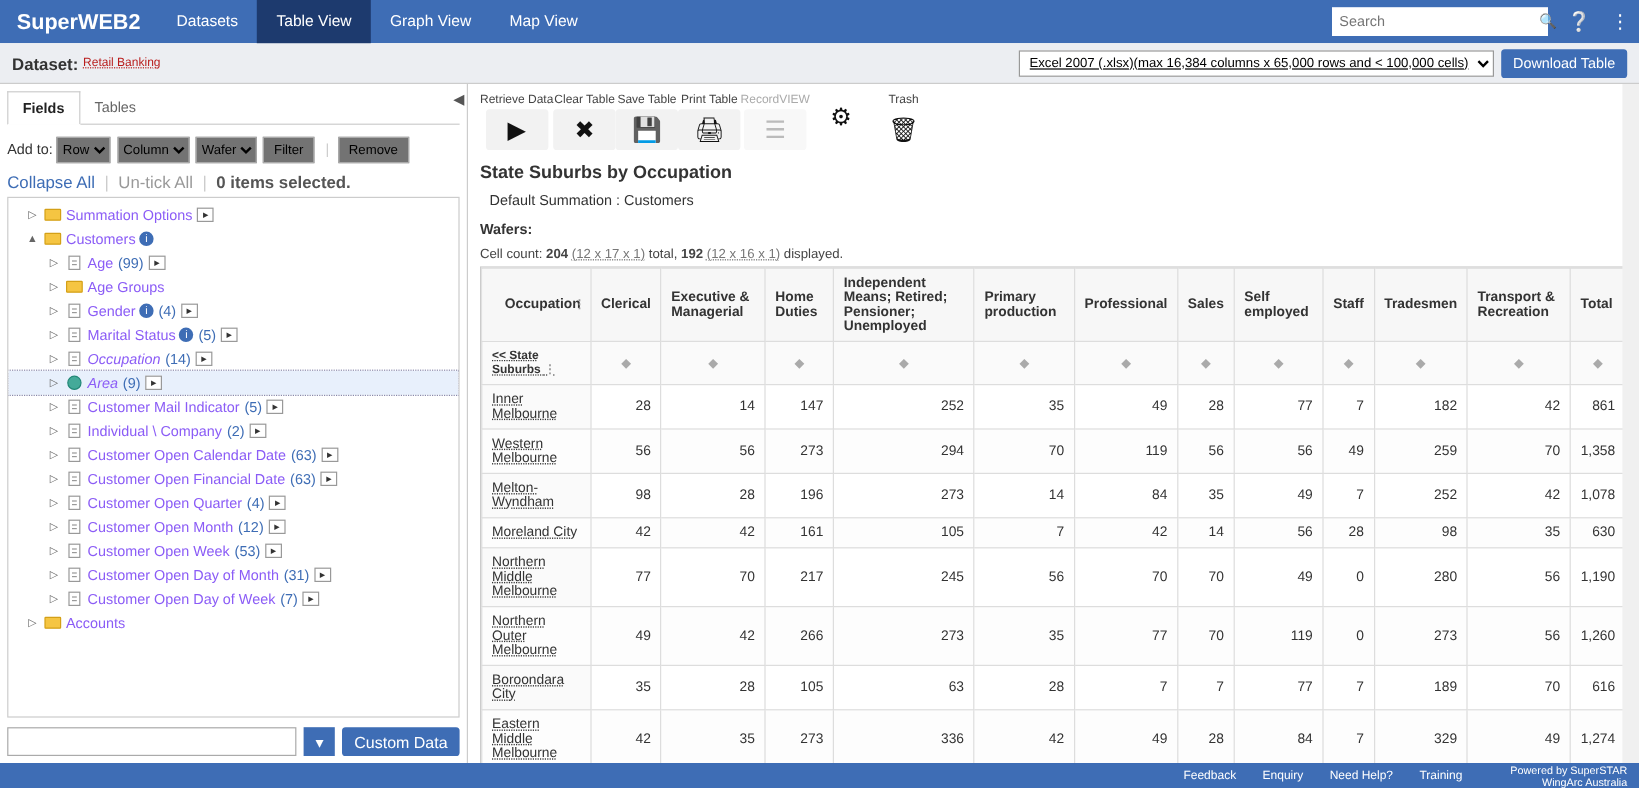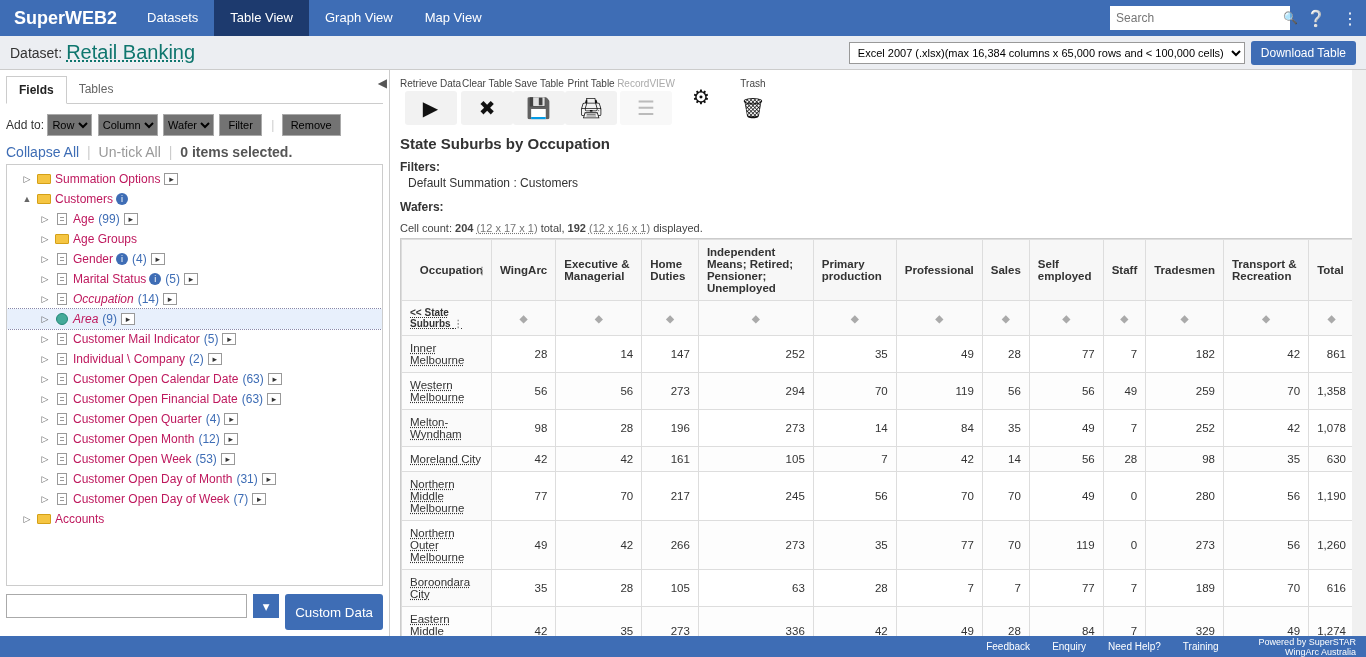--- a/index.html
+++ b/index.html
@@ -11,24 +11,24 @@
 .nav-tab { padding: 0 16px; height: 36px; line-height: 36px; cursor: pointer; font-size: 13px; }
 .nav-tab.active { background: #1d3a6e; }
 .header-spacer { flex: 1; }
 .search-box { background: #fff; height: 24px; width: 180px; display: flex; align-items: center; margin-right: 8px; }
 .search-box input { border: none; outline: none; flex: 1; padding: 0 6px; font-size: 12px; }
 .search-box .si { color: #333; padding: 0 6px; cursor: pointer; }
 .help-icon, .menu-icon { padding: 0 8px; cursor: pointer; font-size: 16px; }
 
 
 .dataset-bar { background: #eceef2; height: 34px; display: flex; align-items: center; padding: 0 10px; border-bottom: 1px solid #ccc; }
-.dataset-bar .label { font-weight: normal; margin-right: 4px; font-size: 14px; }
-.dataset-bar .name { color: #0f766e; text-decoration: underline dotted; font-size: 20px; }
+.dataset-bar .label { font-weight: bold; margin-right: 4px; font-size: 14px; }
+.dataset-bar .name { color: #b91c1c; text-decoration: underline dotted; font-size: 10px; }
 .dataset-bar .spacer { flex: 1; }
-.export-select { font-size: 11px; height: 22px; border: 1px solid #999; background: #fff; padding: 0 4px; }
+.export-select { font-size: 11px; height: 22px; border: 1px solid #999; background: #fff; padding: 0 4px; text-decoration: underline; }
 .download-btn { background: #3e6db5; color: #fff; border: none; height: 24px; padding: 0 10px; margin-left: 6px; border-radius: 3px; font-size: 12px; cursor: pointer; }
 
 
 .main { display: flex; height: 566px; }
 .sidebar { width: 390px; background: #fff; border-right: 1px solid #ccc; display: flex; flex-direction: column; padding: 6px; position: relative; }
 .collapse-handle { position: absolute; right: 2px; top: 6px; cursor: pointer; color: #555; }
 .side-tabs { display: flex; border-bottom: 1px solid #ccc; margin-bottom: 6px; }
 .side-tab { padding: 6px 12px; font-size: 12px; cursor: pointer; color: #666; }
 .side-tab.active { font-weight: bold; color: #222; border: 1px solid #ccc; border-bottom: 1px solid #fff; margin-bottom: -1px; background: #fff; }
 
@@ -44,32 +44,32 @@
 
 .tree { flex: 1; border: 1px solid #ccc; overflow-y: auto; padding: 4px 0; font-size: 12px; }
 .tn { display: flex; align-items: center; height: 20px; padding: 0 4px; cursor: pointer; white-space: nowrap; }
 .tn.sel { background: #e8f0fc; outline: 1px dotted #88a; }
 .tn .exp { width: 12px; text-align: center; color: #666; font-size: 9px; }
 .tn .ic { width: 16px; height: 14px; margin: 0 3px; display: inline-flex; align-items: center; justify-content: center; }
 .tn .folder { background: #f5c542; border: 1px solid #d4a017; width: 14px; height: 10px; border-radius: 1px; }
 .tn .field { background: #fff; border: 1px solid #999; width: 10px; height: 12px; position: relative; }
 .tn .field::after { content: ""; position: absolute; left: 2px; right: 2px; top: 3px; height: 1px; background: #999; box-shadow: 0 3px 0 #999; }
 .tn .globe { width: 12px; height: 12px; border-radius: 50%; background: #4a9; border: 1px solid #287; }
-.tn .lbl { color: #be185d; }
+.tn .lbl { color: #8b5cf6; }
 .tn .lbl.italic { font-style: italic; }
 .tn .cnt { color: #3e6db5; margin-left: 4px; }
 .tn .go { border: 1px solid #999; background: #fff; width: 14px; height: 12px; margin-left: 4px; font-size: 9px; line-height: 10px; text-align: center; color: #333; }
 .tn .info { width: 12px; height: 12px; border-radius: 50%; background: #3e6db5; color: #fff; font-size: 9px; text-align: center; line-height: 12px; margin-left: 3px; }
 .d1 { padding-left: 14px; }
 .d2 { padding-left: 32px; }
 
 .side-bottom { padding-top: 8px; display: flex; gap: 6px; }
 .side-bottom input { flex: 1; height: 24px; border: 1px solid #aaa; padding: 0 4px; }
 .filter-btn { width: 26px; height: 24px; background: #3e6db5; color: #fff; border: none; cursor: pointer; }
-.custom-btn { background: #3e6db5; color: #fff; border: none; height: 36px; padding: 0 10px; border-radius: 3px; cursor: pointer; margin-left: auto; }
+.custom-btn { background: #3e6db5; color: #fff; border: none; height: 24px; padding: 0 10px; border-radius: 3px; cursor: pointer; margin-left: auto; }
 
 
 .content { flex: 1; padding: 8px 10px; overflow: auto; position: relative; }
 .toolbar { display: flex; margin-bottom: 10px; }
 .tb-item { text-align: center; font-size: 10px; color: #444; cursor: pointer; }
 .tb-item.disabled { color: #aaa; }
 .tb-ico { width: 52px; height: 34px; background: #f2f2f2; border-radius: 3px; margin: 2px auto 0; display: flex; align-items: center; justify-content: center; font-size: 20px; color: #111; }
 .tb-item.disabled .tb-ico { color: #bbb; background: #f8f8f8; }
 .tb-plain .tb-ico { background: transparent; }
 
@@ -346,34 +346,33 @@
         <div class="tb-item tb-plain">
           <div></div>
           <div class="tb-ico">⚙</div>
         </div>
         <div class="tb-item tb-plain">
           <div>Trash</div>
           <div class="tb-ico">🗑</div>
         </div>
       </div>
     <div class="title">State Suburbs by Occupation</div>
-    <div class="filters-lbl">Filters:</div>
     <div class="filters-val">Default Summation : Customers</div>
     <div class="wafers-lbl">Wafers:</div>
     <div class="cellcount">
       <span>Cell count: </span><b>204</b>
       <span class="dim">(12 x 17 x 1)</span><span> total, </span><b>192</b>
       <span class="dim">(12 x 16 x 1)</span><span> displayed.</span>
     </div>
     <div class="table-wrap">
       <table>
         <thead>
           <tr id="thead-row">
               <th class="corner"><span>Occupation</span><span class="drag">⋮</span></th>
-              <th>WingArc</th>
+              <th>Clerical</th>
               <th>Executive &amp; Managerial</th>
               <th>Home Duties</th>
               <th>Independent Means; Retired; Pensioner; Unemployed</th>
               <th>Primary production</th>
               <th>Professional</th>
               <th>Sales</th>
               <th>Self employed</th>
               <th>Staff</th>
               <th>Tradesmen</th>
               <th>Transport &amp; Recreation</th>

